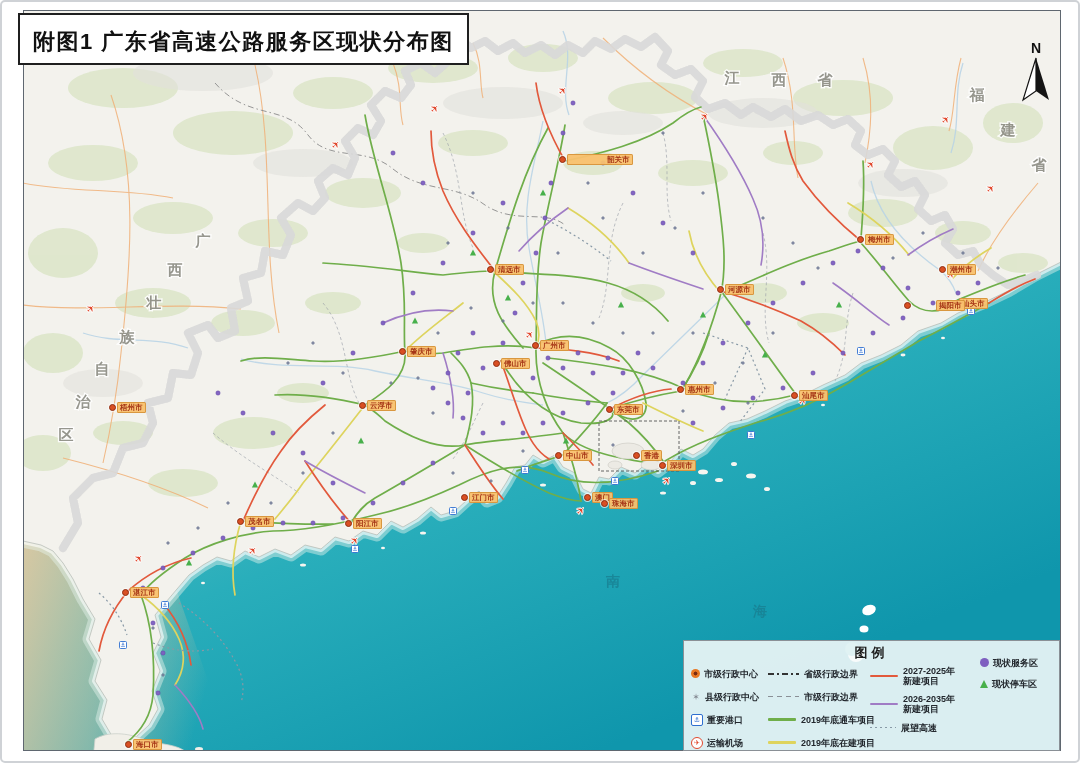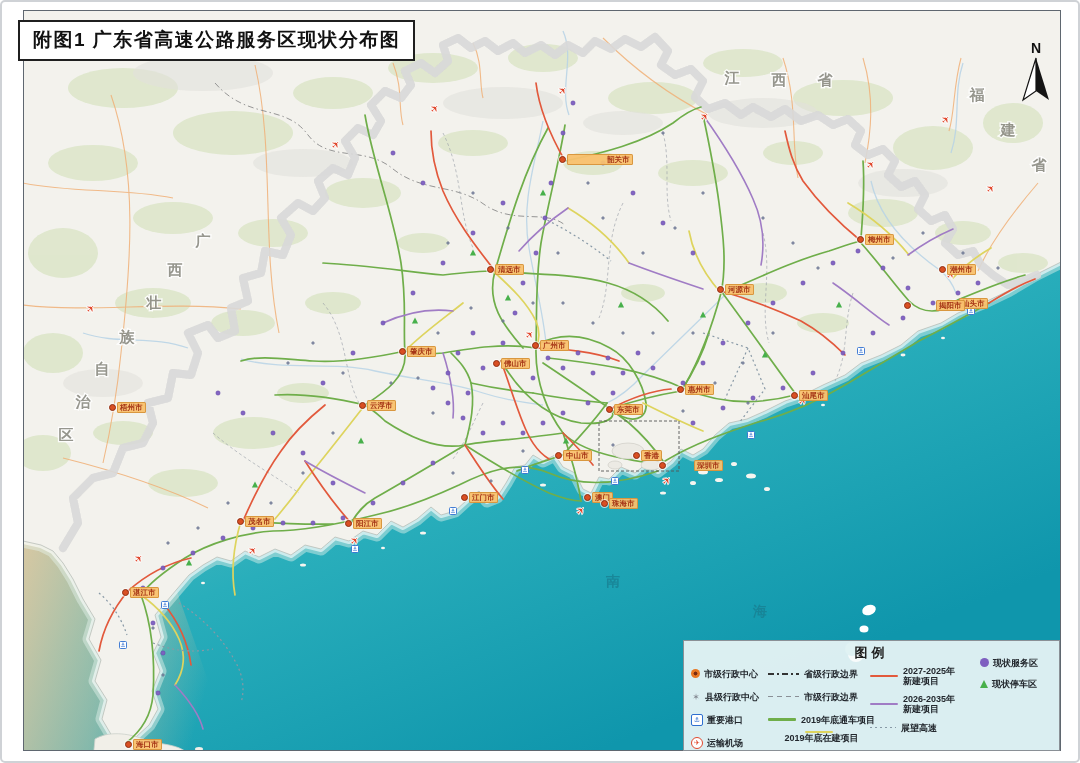--- a/index.html
+++ b/index.html
@@ -1,21 +1,21 @@
 <!DOCTYPE html>
 <html><head>
 <meta charset="utf-8">
 <style>
   html,body{margin:0;padding:0;background:#fff;}
   .page{position:relative;width:1080px;height:763px;background:#fff;border:2px solid #cfd2d6;border-radius:5px;box-sizing:border-box;overflow:hidden;
         font-family:"Liberation Sans","DejaVu Sans",sans-serif;}
   .map-area{position:absolute;left:21px;top:8px;width:1038px;height:741px;border:1px solid #5f6770;box-sizing:border-box;overflow:hidden;background:#f3f2ed;}
   .map-area svg{position:absolute;left:0;top:0;}
-  .title-box{position:absolute;left:16px;top:11px;background:#ffffff;border:2px solid #1f1f1f;padding:5px 13px 6px 13px;
-             font-size:19px;font-weight:700;color:#111;letter-spacing:1.5px;z-index:30;white-space:nowrap;margin-top:7px;}
+  .title-box{position:absolute;left:16px;top:11px;background:#ffffff;border:2px solid #1f1f1f;padding:12px 13px 6px 13px;
+             font-size:22px;font-weight:700;color:#111;letter-spacing:1.5px;z-index:30;white-space:nowrap;}
   
   #cities{position:absolute;left:0;top:0;width:100%;height:100%;z-index:12;pointer-events:none;}
   .city{position:absolute;display:flex;align-items:center;transform:translate(-4px,-5px);white-space:nowrap;}
   .c-dot{width:5px;height:5px;border-radius:50%;background:#d94f23;border:1px solid #8e2e12;margin-right:1px;flex:0 0 auto;
          box-shadow:0 0 0 1px rgba(255,255,255,.65);}
   .c-lab{font-size:7.5px;font-weight:700;color:#a63617;background:rgba(250,195,110,.95);border-radius:1.5px;padding:0 2px;line-height:9px;
          border:0.5px solid rgba(210,140,50,.8);}
   
   .legend{position:absolute;left:681px;top:638px;width:377px;height:111px;background:rgba(247,250,251,.88);
           border:1px solid #8a9096;box-sizing:border-box;z-index:20;padding-left:48px;}
@@ -516,21 +516,21 @@
         <div class="city" style="left: 473px; top: 352px;">
           <span class="c-dot"></span>
           <span class="c-lab" style="background: rgba(249, 193, 110, 0.95); color: rgb(166, 54, 23);">佛山市</span>
         </div>
         <div class="city" style="left: 586px; top: 398px;">
           <span class="c-dot"></span>
           <span class="c-lab" style="background: rgba(249, 193, 110, 0.95); color: rgb(166, 54, 23);">东莞市</span>
         </div>
         <div class="city" style="left: 639px; top: 454px;">
           <span class="c-dot"></span>
-          <span class="c-lab" style="background: rgba(249, 193, 110, 0.95); color: rgb(166, 54, 23); margin-left: 27px;">深圳市</span>
+          <span class="c-lab" style="background: rgba(249, 193, 110, 0.95); color: rgb(166, 54, 23);">深圳市</span>
         </div>
         <div class="city" style="left: 613px; top: 444px;">
           <span class="c-dot"></span>
           <span class="c-lab" style="background: rgba(249, 193, 110, 0.95); color: rgb(166, 54, 23);">香港</span>
         </div>
         <div class="city" style="left: 564px; top: 486px;">
           <span class="c-dot"></span>
           <span class="c-lab" style="background: rgba(249, 193, 110, 0.95); color: rgb(166, 54, 23);">澳门</span>
         </div>
         <div class="city" style="left: 549px; top: 492px; padding-left: 32px;">
@@ -640,21 +640,21 @@
           <span class="lg-label">省级行政边界</span>
         </div>
         <div class="lg-row" style="height: 23px;">
           <span class="sw l-dashed"></span>
           <span class="lg-label">市级行政边界</span>
         </div>
         <div class="lg-row" style="height: 23px;">
           <span class="sw l-solid" style="background: rgb(111, 174, 74);"></span>
           <span class="lg-label">2019年底通车项目</span>
         </div>
-        <div class="lg-row" style="height: 23px; flex-direction: column;">
+        <div class="lg-row" style="height: 23px;">
           <span class="sw l-solid" style="background: rgb(222, 212, 94);"></span>
           <span class="lg-label">2019年底在建项目</span>
         </div>
       </div>
     <div class="lg-col" id="lg-col3" style="left:186px;">
         <div class="lg-row" style="height: 28px;">
           <span class="sw l-solid" style="background: rgb(226, 89, 60);"></span>
           <span class="lg-label" style="width: 58px;">2027-2025年新建项目</span>
         </div>
         <div class="lg-row" style="height: 28px;">

